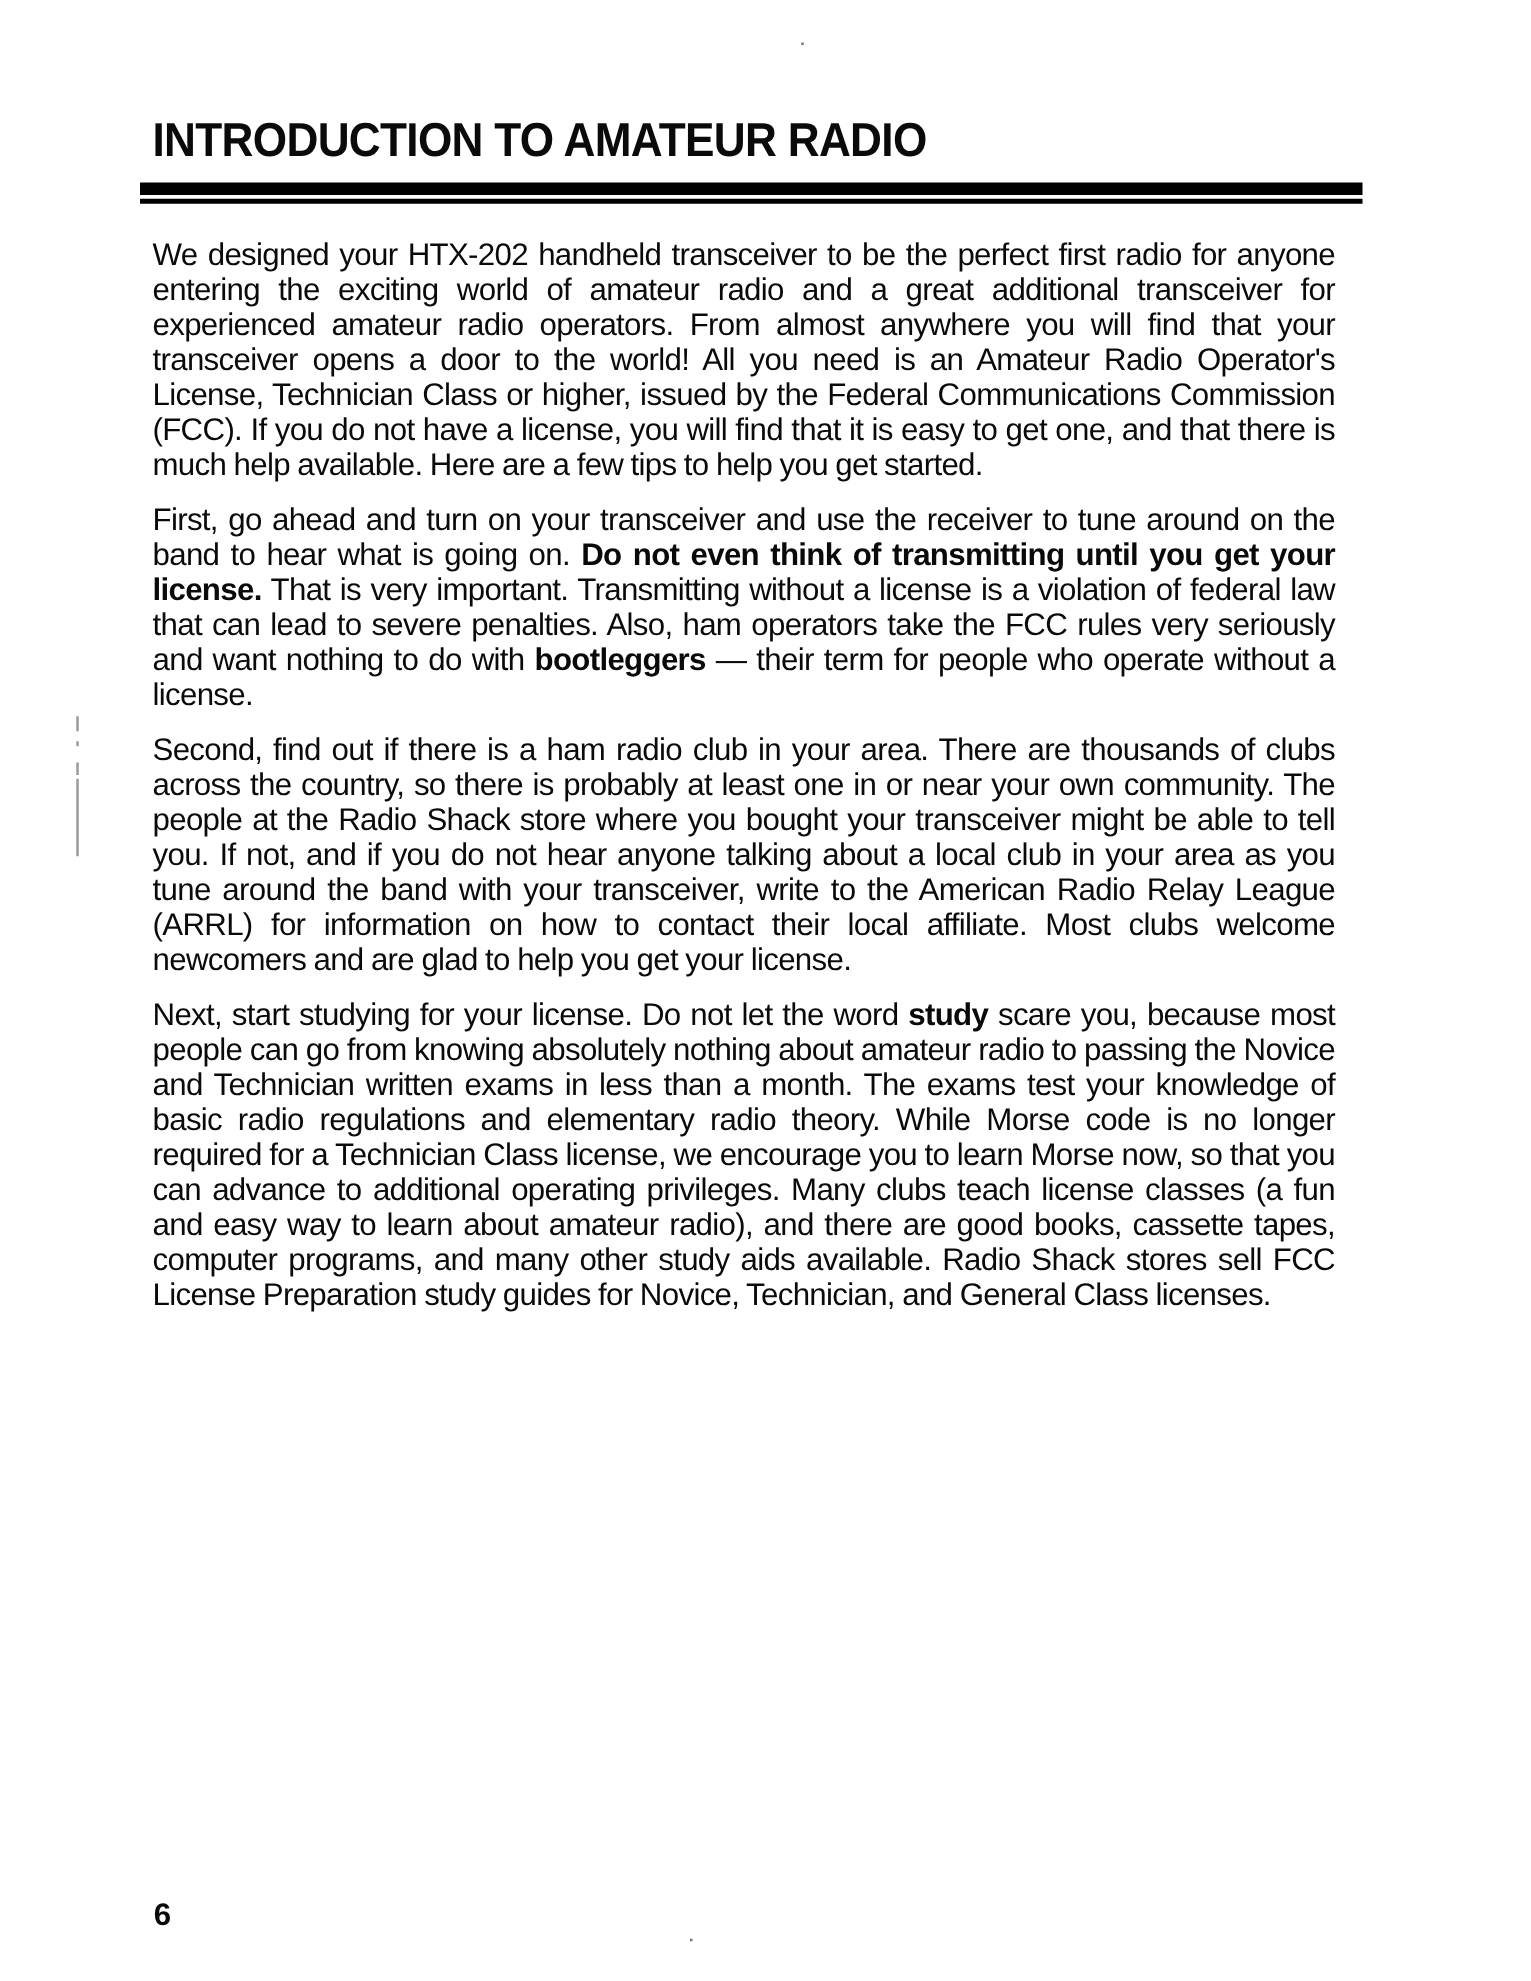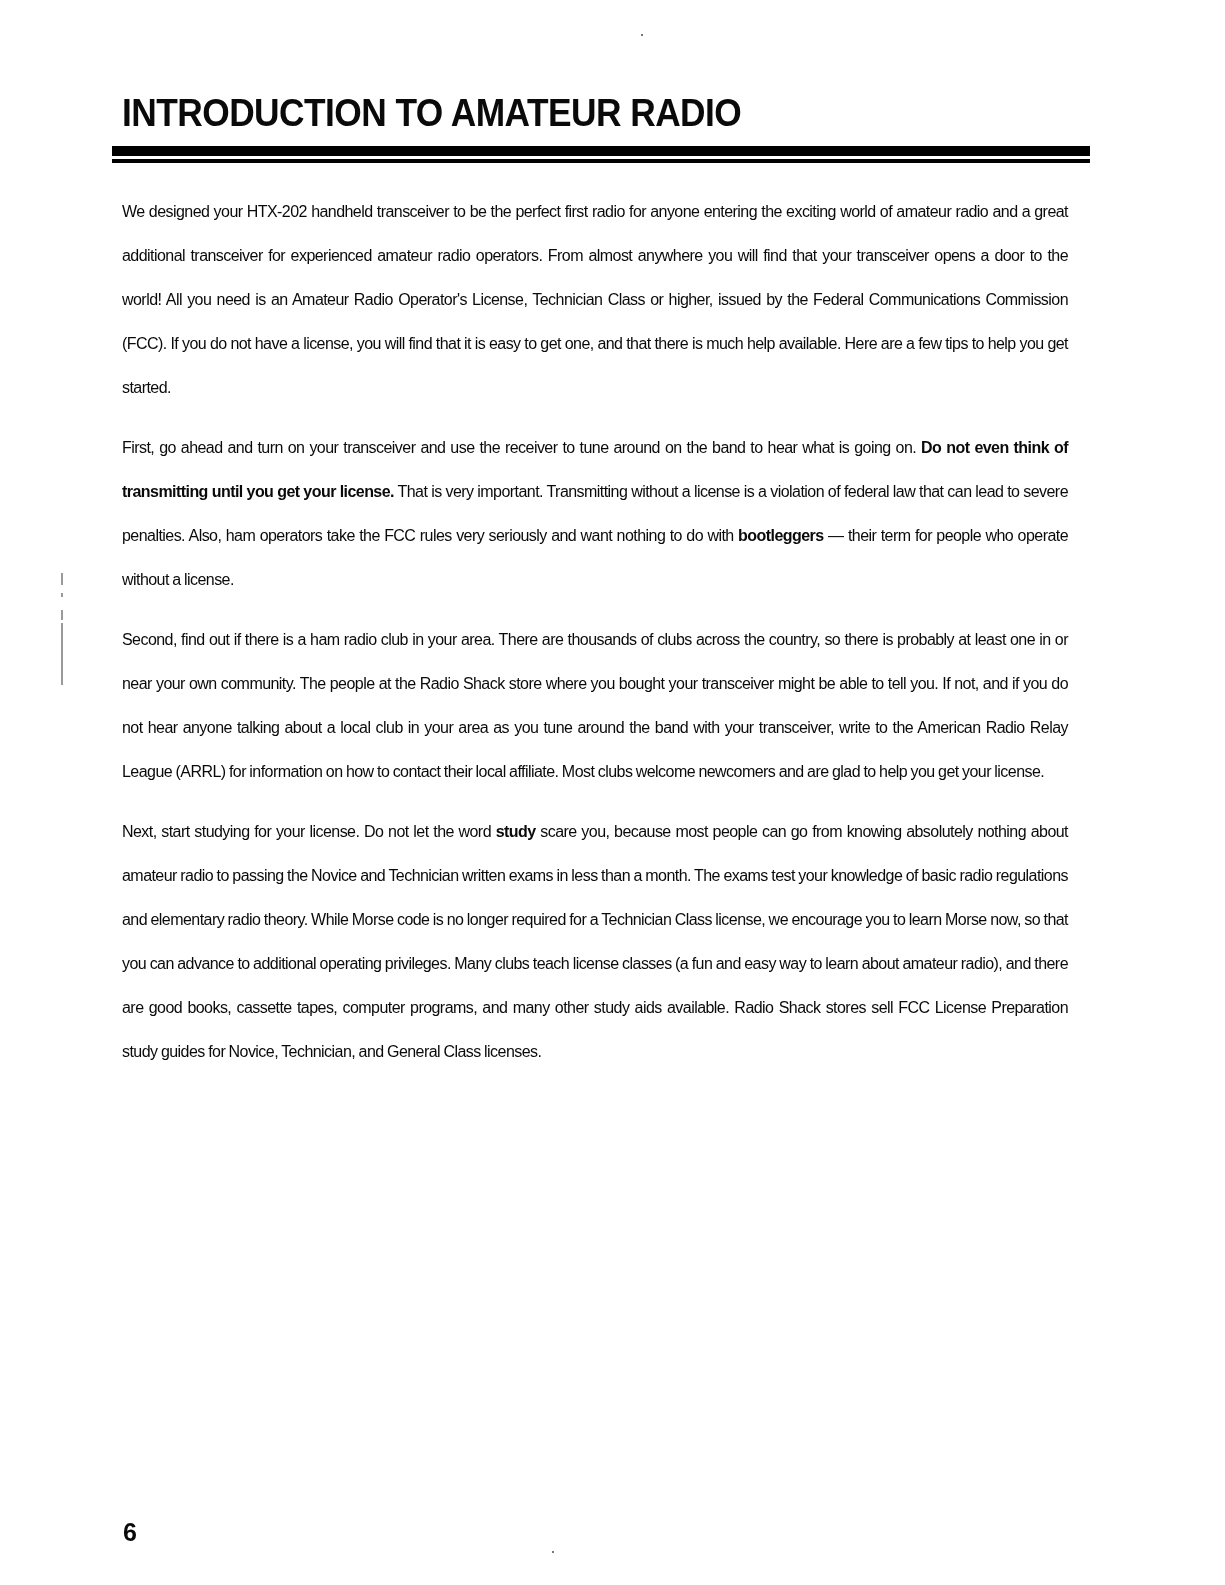--- a/index.html
+++ b/index.html
@@ -50,22 +50,22 @@
       height: 4px;
       background: #000;
     }
     .body-text {
       position: absolute;
       left: 122px;
       top: 170px;
       width: 946px;
     }
     .para {
-      font-size: 16px;
-      line-height: 44px;
+      font-size: 25px;
+      line-height: 28px;
       text-align: justify;
       margin: 0 0 16px 0;
       letter-spacing: -0.55px;
       word-spacing: -0.5px;
     }
     .para b {
       font-weight: bold;
     }
     .margin-mark {
       position: absolute;

